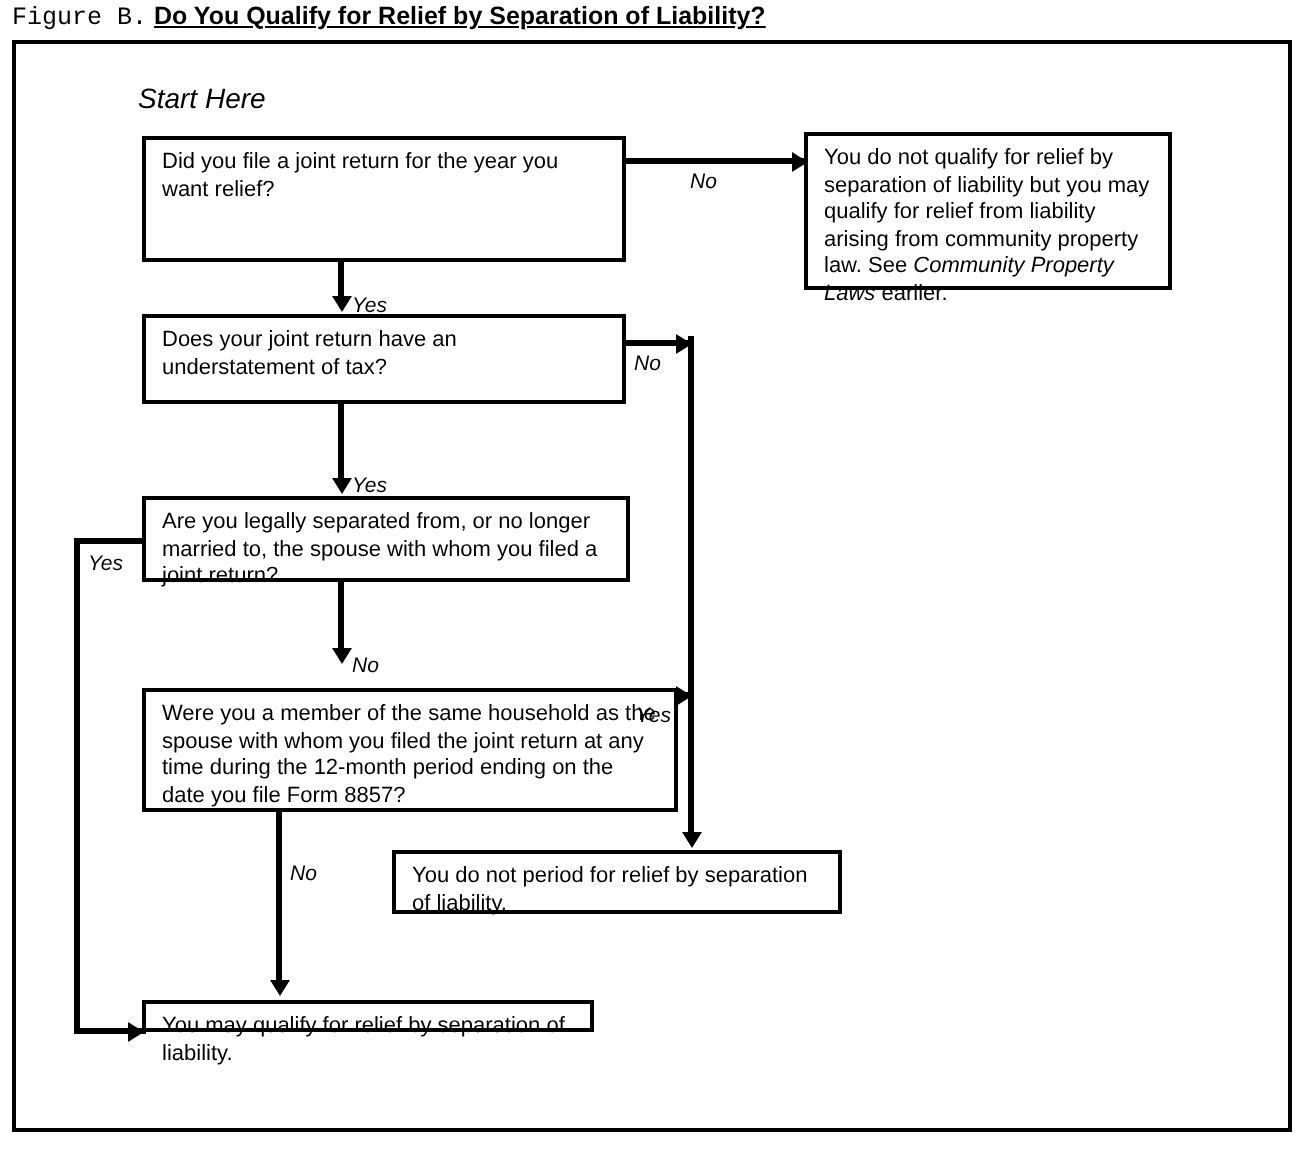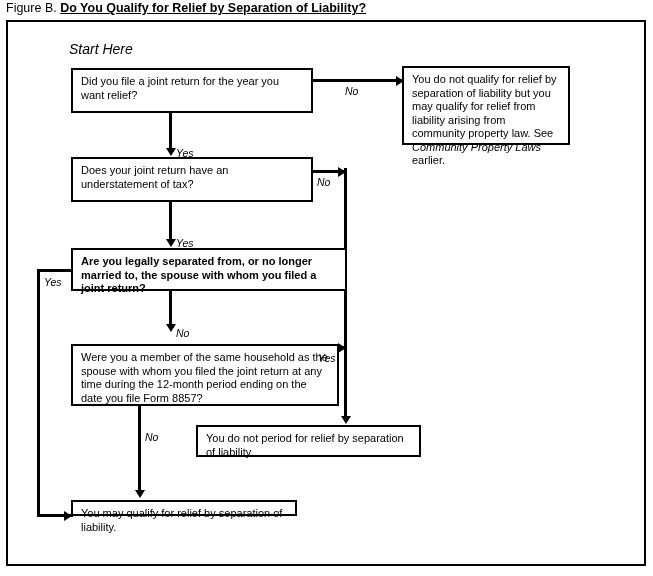--- a/index.html
+++ b/index.html
@@ -18,21 +18,21 @@
 
   
   #figure-title {
     position: absolute;
     left: 6px;
     top: 1px;
     font-size: 12.5px;
     line-height: 15px;
     white-space: nowrap;
   }
-  #figure-title .fig-label { font-weight: normal; }
+  #figure-title .fig-label { font-weight: normal; font-family: Liberation Mono, monospace; }
   #figure-title .fig-name  { font-weight: bold; text-decoration: underline; }
 
   
   #figure-frame {
     position: absolute;
     left: 6px;
     top: 20px;
     width: 640px;
     height: 546px;
     border: 2px solid #000000;
@@ -109,33 +109,33 @@
 
 <div id="figure-title">
   <span class="fig-label">Figure B.</span>
   <span class="fig-name">Do You Qualify for Relief by Separation of Liability?</span>
 </div>
 
 <div id="figure-frame"></div>
 
 <div id="start-here">Start Here</div>
 
-<div class="node" style="left:71px; top:68px; width:242px; height:45px;">
+<div class="node" style="left:71px; top:68px; width:242px; height:63px;">
   <span class="txt">Did you file a joint return for the year you want relief?</span>
 </div>
 
-<div class="node" style="left:402px; top:66px; width:168px; height:79px;">
+<div class="node" style="left:402px; top:66px; width:184px; height:79px;">
   <span class="txt"><span>You do not qualify for relief by separation of liability but you may qualify for relief from liability arising from community property law. See </span><i>Community Property Laws</i><span> earlier.</span></span>
 </div>
 
 <div class="node" style="left:71px; top:157px; width:242px; height:45px;">
   <span class="txt">Does your joint return have an understatement of tax?</span>
 </div>
 
-<div class="node" style="left:71px; top:248px; width:276px; height:43px;font-weight:bold;">
+<div class="node" style="left:71px; top:248px; width:244px; height:43px;">
   <span class="txt">Are you legally separated from, or no longer married to, the spouse with whom you filed a joint return?</span>
 </div>
 
 <div class="node" style="left:71px; top:344px; width:268px; height:62px;">
   <span class="txt">Were you a member of the same household as the spouse with whom you filed the joint return at any time during the 12-month period ending on the date you file Form 8857?</span>
 </div>
 
 <div class="node" style="left:196px; top:425px; width:225px; height:32px;">
   <span class="txt">You do not period for relief by separation of liability.</span>
 </div>

